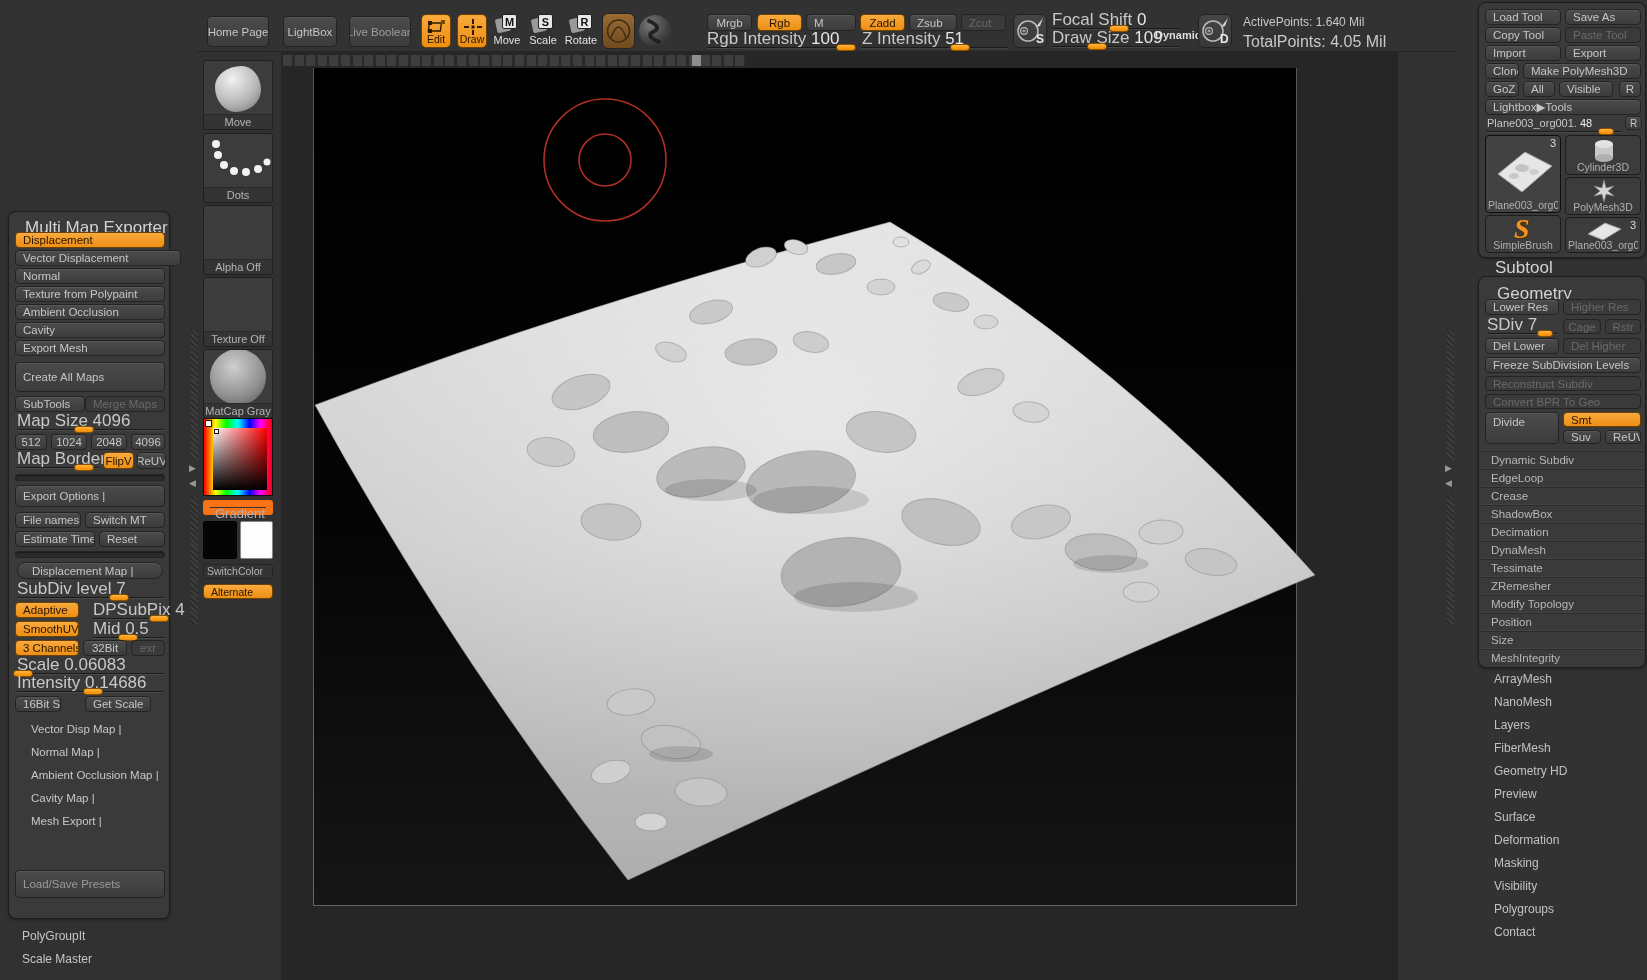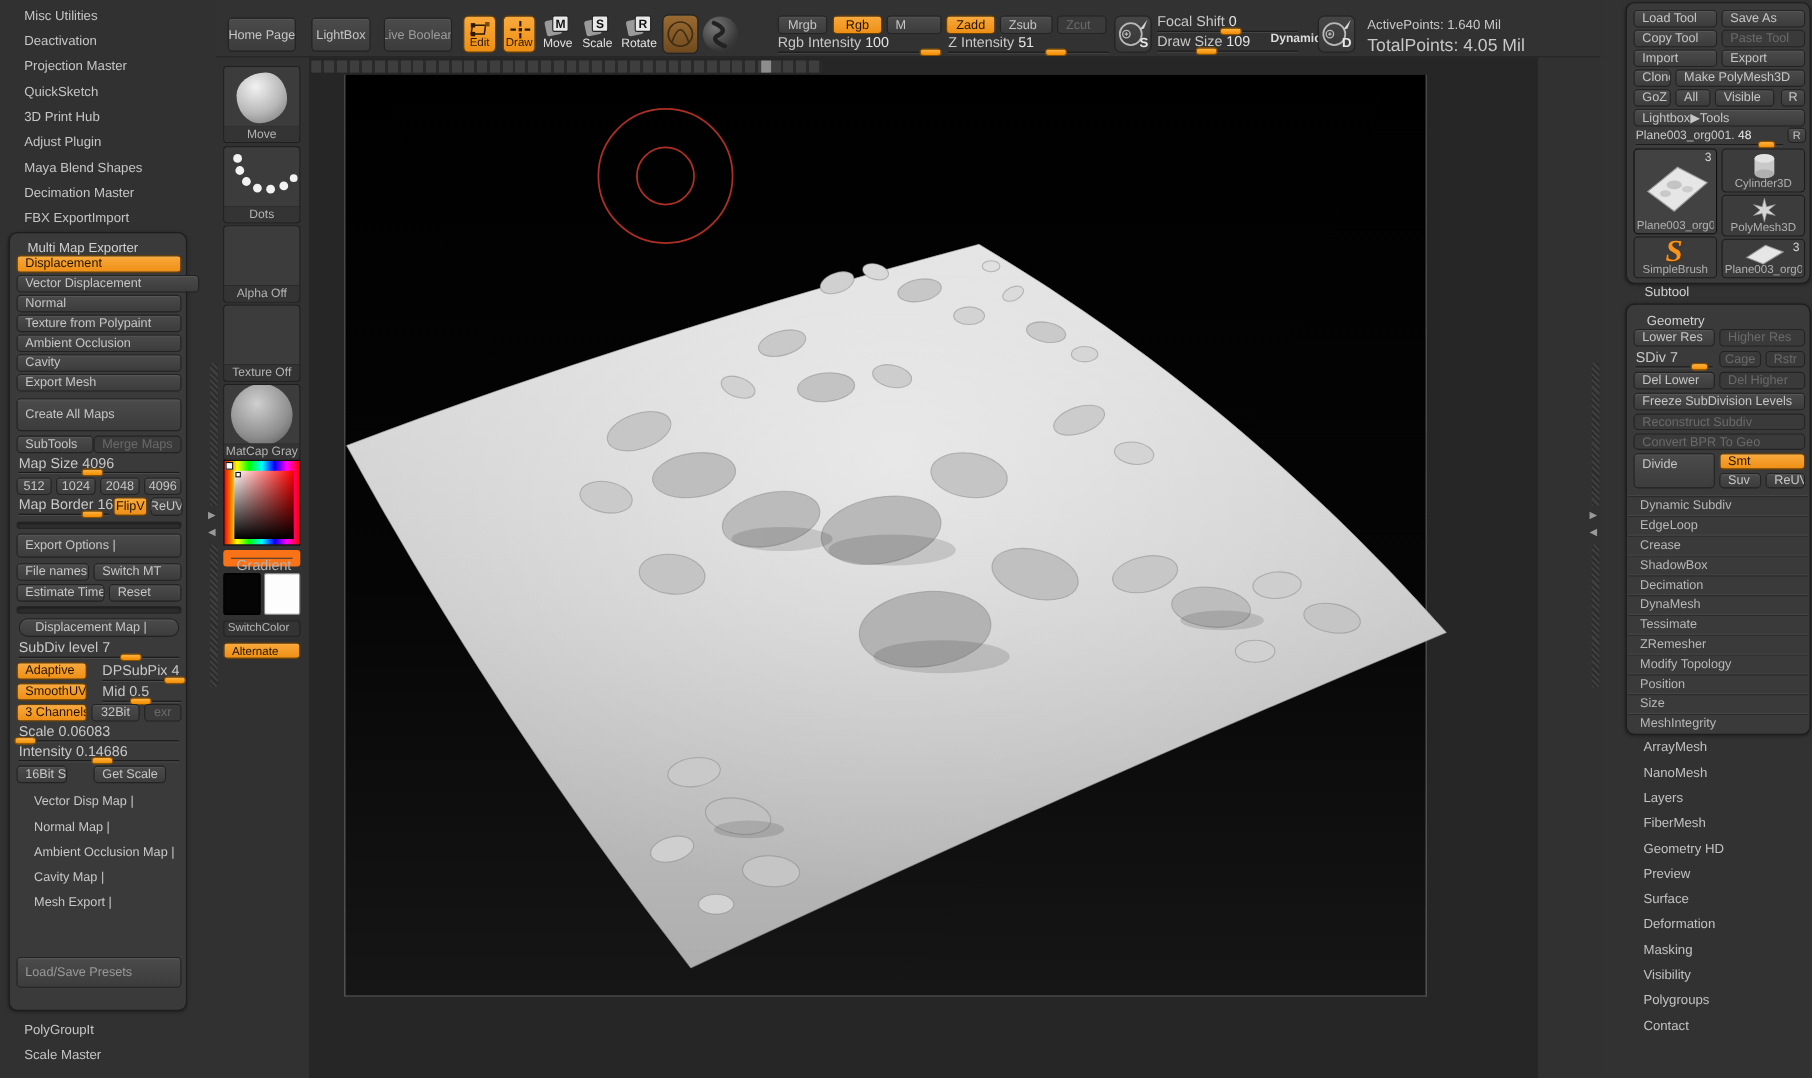--- a/index.html
+++ b/index.html
@@ -9,29 +9,29 @@
   
   .btn { position:absolute; display:flex; align-items:center; justify-content:flex-start;
     padding-left:7px; background:linear-gradient(#4b4b4b,#3c3c3c); border:1px solid #232323;
     border-radius:4px; color:#c6c6c6; font-size:11.5px; box-shadow:inset 0 1px 0 rgba(255,255,255,.07);
     white-space:nowrap; overflow:hidden; }
   .btn.center { justify-content:center; padding-left:0; }
   .btn.active { background:linear-gradient(#f8a93c,#ee8f15); color:#241300; border-color:#6d4100; }
   .btn.disabled { color:#6a6a6a; background:#3a3a3a; box-shadow:none; }
   
   .hslider { position:absolute; height:15px; }
-  .sl-text { font-size:13px; color:#c8c8c8; white-space:nowrap; line-height:12px; }
+  .sl-text { font-size:17px; color:#c8c8c8; white-space:nowrap; line-height:12px; }
   .sl-track { position:absolute; left:0; right:0; bottom:0; height:1px; background:#1a1a1a;
     box-shadow:0 1px 0 rgba(255,255,255,.09); }
   .sl-handle { position:absolute; bottom:-3px; width:20px; height:7px; margin-left:-10px;
     border-radius:3.5px; background:linear-gradient(#ffb340,#f28c00); border:1px solid #8a5200; }
   
   .panel { position:absolute; background:#3a3a3a; border:1px solid #1d1d1d; border-radius:8px;
     box-shadow:0 1px 3px rgba(0,0,0,.4); }
-  .ptitle { font-size:12px; color:#d2d2d2; }
+  .ptitle { font-size:17px; color:#d2d2d2; }
   .mitem { height:23px; line-height:23px; padding-left:22px; font-size:12px; color:#c6c6c6; }
   .subrow { height:18px; line-height:18px; padding-left:11px; font-size:11.5px; color:#b8b8b8;
     border-top:1px solid rgba(255,255,255,.05); box-shadow:inset 0 1px 0 rgba(0,0,0,.25); }
   .sectrow { height:23px; line-height:23px; padding-left:16px; font-size:12px; color:#c2c2c2; }
   .mmehdr { font-size:11.5px; color:#c8c8c8; padding-left:22px; height:14px; line-height:14px; }
   .thinbar { position:absolute; height:7px; background:#2d2d2d; border:1px solid #242424;
     border-radius:3px; box-shadow:inset 0 1px 2px rgba(0,0,0,.5); }
   
   .tile { position:absolute; width:70px; background:#3f3f3f; border:1px solid #1e1e1e; border-radius:3px; }
   .tile .timg { position:relative; width:100%; overflow:hidden; background:#3c3c3c; border-radius:3px 3px 0 0;}
@@ -57,31 +57,20 @@
   .doc { position:absolute; background:linear-gradient(#000 0%,#050505 55%,#161616 100%);
     border-left:1px solid rgba(220,220,220,.40); border-right:1px solid rgba(220,220,220,.40);
     border-bottom:1px solid rgba(220,220,220,.45); }
   .sphere { border-radius:50%; background:radial-gradient(circle at 35% 30%, #efefef, #9a9a9a 60%, #5a5a5a); }
   svg text { font-family:"Liberation Sans", sans-serif; }
 </style>
 </head>
 <body>
 
 <div class="abs" style="left:0;top:0;width:196px;height:980px;">
-  <div class="abs" style="left:0;top:3px;right:0;">
-      <div class="mitem">Misc Utilities</div>
-      <div class="mitem">Deactivation</div>
-      <div class="mitem">Projection Master</div>
-      <div class="mitem">QuickSketch</div>
-      <div class="mitem">3D Print Hub</div>
-      <div class="mitem">Adjust Plugin</div>
-      <div class="mitem">Maya Blend Shapes</div>
-      <div class="mitem">Decimation Master</div>
-      <div class="mitem">FBX ExportImport</div>
-    </div>
 
   <div class="panel" style="left:8px;top:211px;width:162px;height:708px;">
     <div class="abs ptitle" style="left:16px;top:6px;">Multi Map Exporter</div>
     <div class="abs" style="left:6px;top:20px;width:150px;">
         <div class="btn active" style="position:relative;width:150px;height:16px;margin-bottom:2px;">Displacement</div>
         <div class="btn" style="position:relative;width:166px;height:16px;margin-bottom:2px;">Vector Displacement</div>
         <div class="btn" style="position:relative;width:150px;height:16px;margin-bottom:2px;">Normal</div>
         <div class="btn" style="position:relative;width:150px;height:16px;margin-bottom:2px;">Texture from Polypaint</div>
         <div class="btn" style="position:relative;width:150px;height:16px;margin-bottom:2px;">Ambient Occlusion</div>
         <div class="btn" style="position:relative;width:150px;height:16px;margin-bottom:2px;">Cavity</div>

